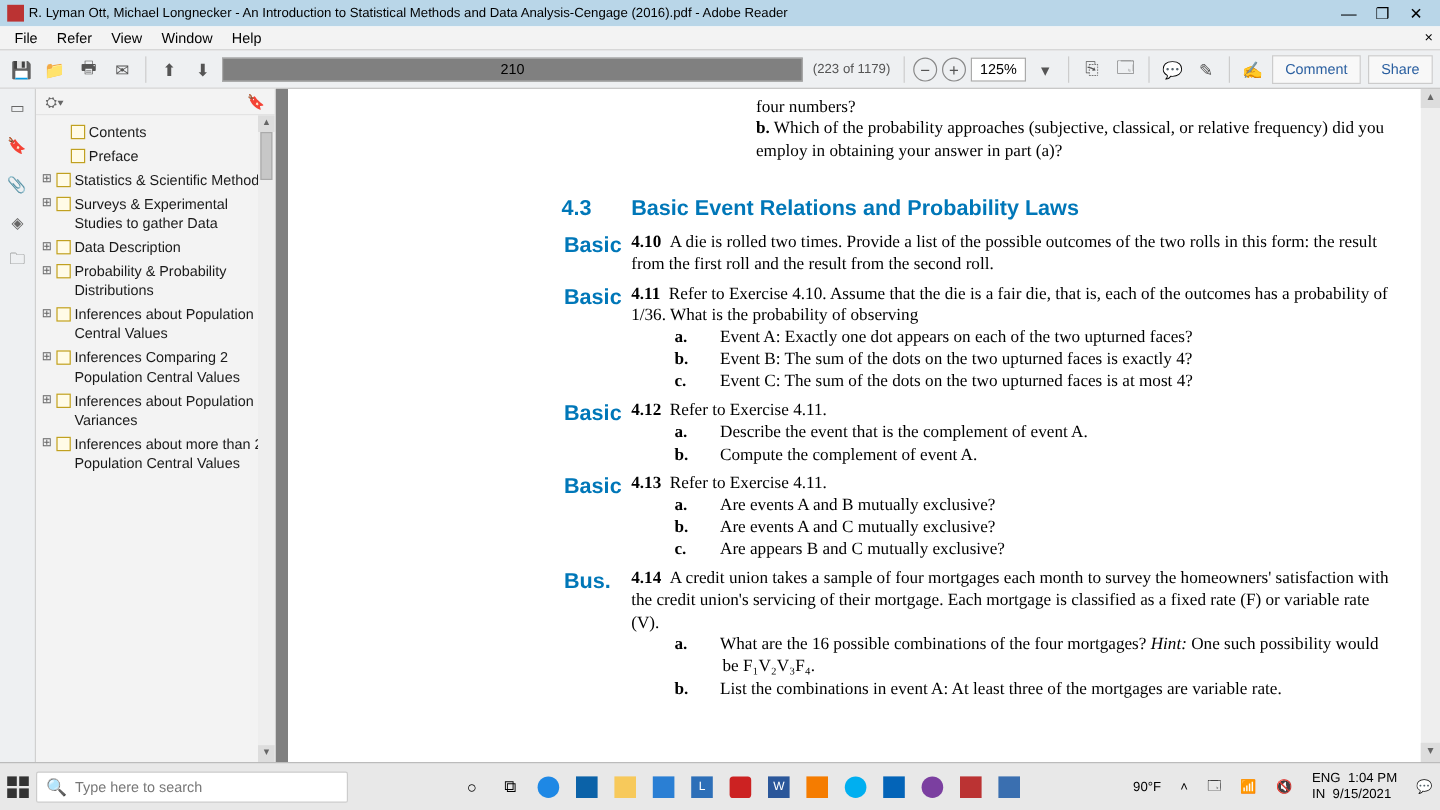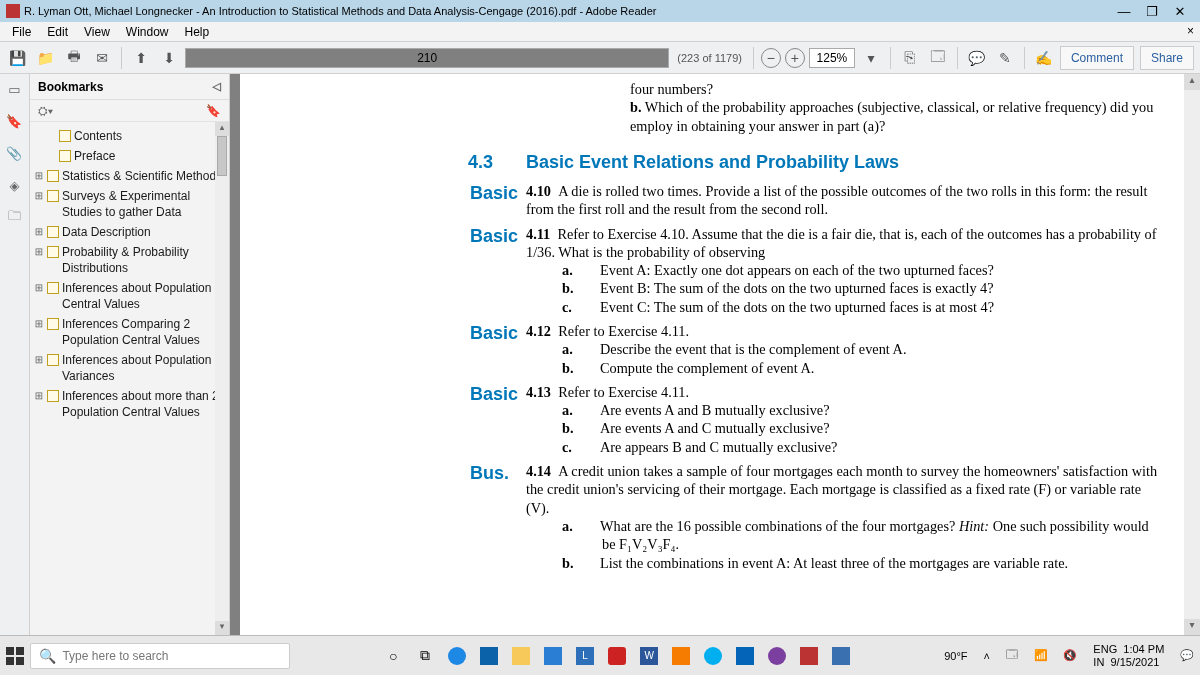--- a/index.html
+++ b/index.html
@@ -33,21 +33,21 @@
   .bm-item .bic { width:12px; height:12px; border:1px solid #c0a020; background:#fffbe7; flex:none; margin-top:2px;}
   .bm-item .txt { flex:1; color:#1a1a1a;}
   .bm-sub { padding-left:12px;}
   .bm-scroll { position:absolute; right:0; top:0; bottom:0; width:14px; background:#eee;}
   .bm-scroll .up,.bm-scroll .dn{height:14px;text-align:center;font-size:9px;color:#666;background:#ddd;}
   .bm-scroll .track{position:absolute;top:14px;bottom:14px;left:0;right:0;}
   .bm-scroll .thumb{position:absolute;left:2px;right:2px;top:0;height:40px;background:#c7c7c7;border:1px solid #aaa;}
   .bm-scroll .dn { position:absolute; bottom:0; left:0; right:0;}
   .page { flex:1; background:#808080; overflow:hidden; position:relative;}
   .sheet { background:#fff; margin: 0 10px; min-height:100%; padding: 6px 26px 20px 230px; font-family: "Times New Roman", serif; font-size: 14.3px; color:#000; line-height:1.28; position:relative;}
-  .intro { margin-bottom: 16px; }
+  .intro { margin-bottom: 27px; }
   .intro b { font-weight:bold; }
   .sect-num { position:absolute; left: 228px; font-family: Arial, sans-serif; font-weight:bold; color:#0077b8; font-size:18px; }
   .sect-row { margin: 14px 0 8px 0;}
   .sect-title { margin-left: 56px; font-family: Arial, sans-serif; font-weight:bold; color:#0077b8; font-size:18px;}
   .ex-row { display:flex; margin-top:6px;}
   .ex-level { width:56px; font-family: Arial, sans-serif; font-weight:bold; color:#0077b8; font-size:18px; flex:none;}
   .ex-body { flex:1; }
   .ex-num { font-weight:bold; }
   .sub { padding-left: 56px; text-indent:-20px; margin-left:20px;}
   .subl { font-weight:bold; display:inline-block; width:18px;}
@@ -73,21 +73,21 @@
   <span class="pdf-icon"></span>
   <span>R. Lyman Ott, Michael Longnecker - An Introduction to Statistical Methods and Data Analysis-Cengage (2016).pdf - Adobe Reader</span>
   <span class="spacer"></span>
   <span class="ctrl">—</span>
   <span class="ctrl">❐</span>
   <span class="ctrl">✕</span>
 </div>
 
 <div class="menubar">
   <span class="item">File</span>
-  <span class="item">Edit</span>
+  <span class="item">Refer</span>
   <span class="item">View</span>
   <span class="item">Window</span>
   <span class="item">Help</span>
   <span class="close-x">×</span>
 </div>
 
 <div class="toolbar">
   <span class="tbtn">💾</span>
   <span class="tbtn">📁</span>
   <span class="tbtn">🖶</span>
@@ -119,24 +119,20 @@
 <div class="body">
   <div class="leftstrip">
     <span class="ic">▭</span>
     <span class="ic">🔖</span>
     <span class="ic">📎</span>
     <span class="ic">◈</span>
     <span class="ic">🗀</span>
   </div>
 
   <div class="bookmarks">
-    <div class="bm-head">
-      <span>Bookmarks</span>
-      <span class="col">◁</span>
-    </div>
     <div class="bm-tool">
       <span style="font-size:12px;color:#666;">⛭▾</span>
       <span style="flex:1"></span>
       <span style="font-size:12px;color:#666;">🔖</span>
     </div>
     <div class="bm-list">
       <div class="bm-sub">
         <div class="bm-item">
             <span class="exp"></span>
             <span class="bic"></span>

